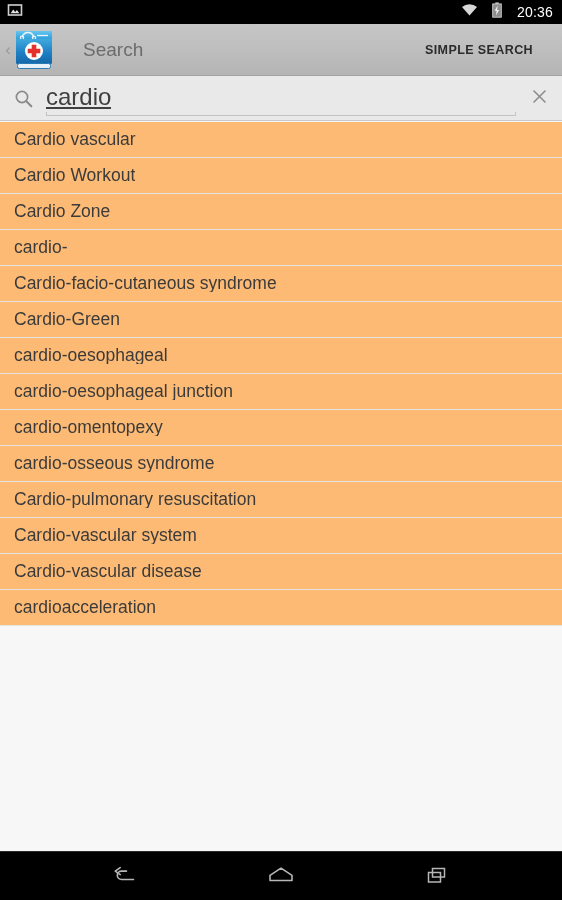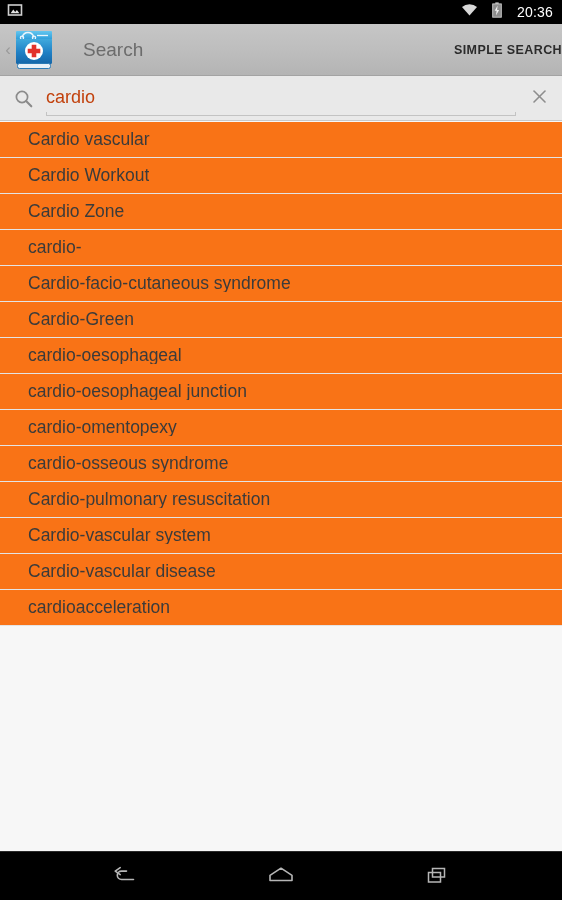--- a/index.html
+++ b/index.html
@@ -85,21 +85,21 @@
     margin-left: 26px;
     flex: 1;
     white-space: nowrap;
     overflow: hidden;
   }
   .action-button {
     color: #2b2b2b;
     font-size: 12.5px;
     font-weight: bold;
     letter-spacing: 0.4px;
-    padding: 0 0 0 10px;
+    padding: 0 29px 0 10px;
     white-space: nowrap;
     flex: none;
   }
 
   
   .search-row {
     position: relative;
     height: 45px;
     background: #e9e9e9;
     border-bottom: 1px solid #c8c8c8;
@@ -116,26 +116,27 @@
     padding-top: 1px;
   }
   .search-field {
     flex: 1;
     position: relative;
     height: 45px;
     display: flex;
     align-items: center;
   }
   .search-value {
-    color: #c2410c;
-    font-size: 18px;
+    color: #404040;
+    font-size: 24px;
     line-height: 1;
     padding-bottom: 3px;
     white-space: nowrap;
     overflow: hidden;
+    text-decoration: underline;
   }
   .search-underline {
     position: absolute;
     left: 0;
     right: 0;
     bottom: 5px;
     height: 1px;
     background: #c3c3c3;
   }
   .search-underline::before,
@@ -166,23 +167,23 @@
     right: 0;
     bottom: 48px;
     background: #f7f7f7;
     overflow: hidden;
   }
   .suggestion-item {
     height: 36px;
     border-bottom: 1px solid #e4e4e4;
     display: flex;
     align-items: center;
-    padding-left: 28px;
+    padding-left: 14px;
     box-sizing: border-box;
-    background: #f97316;
+    background: #fdba74;
   }
   .suggestion-item span {
     color: #3b3b3b;
     font-size: 17.5px;
     line-height: 1;
     white-space: nowrap;
     overflow: hidden;
   }
 
   

